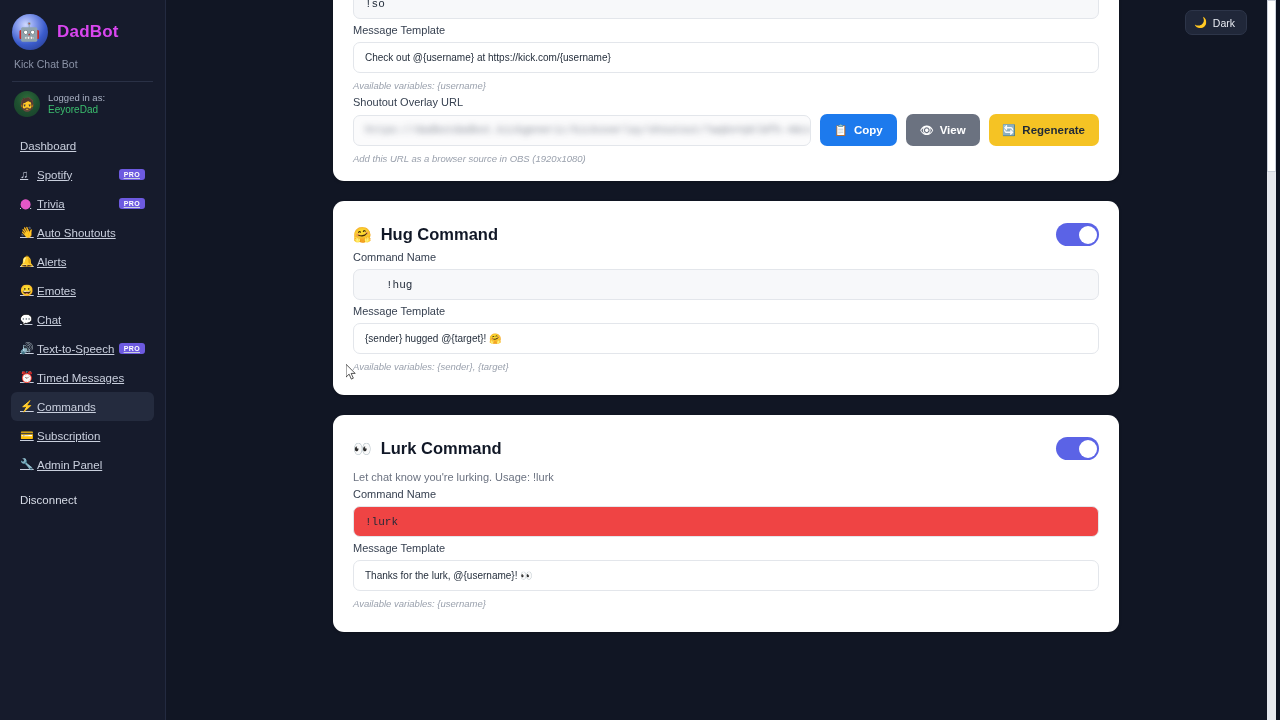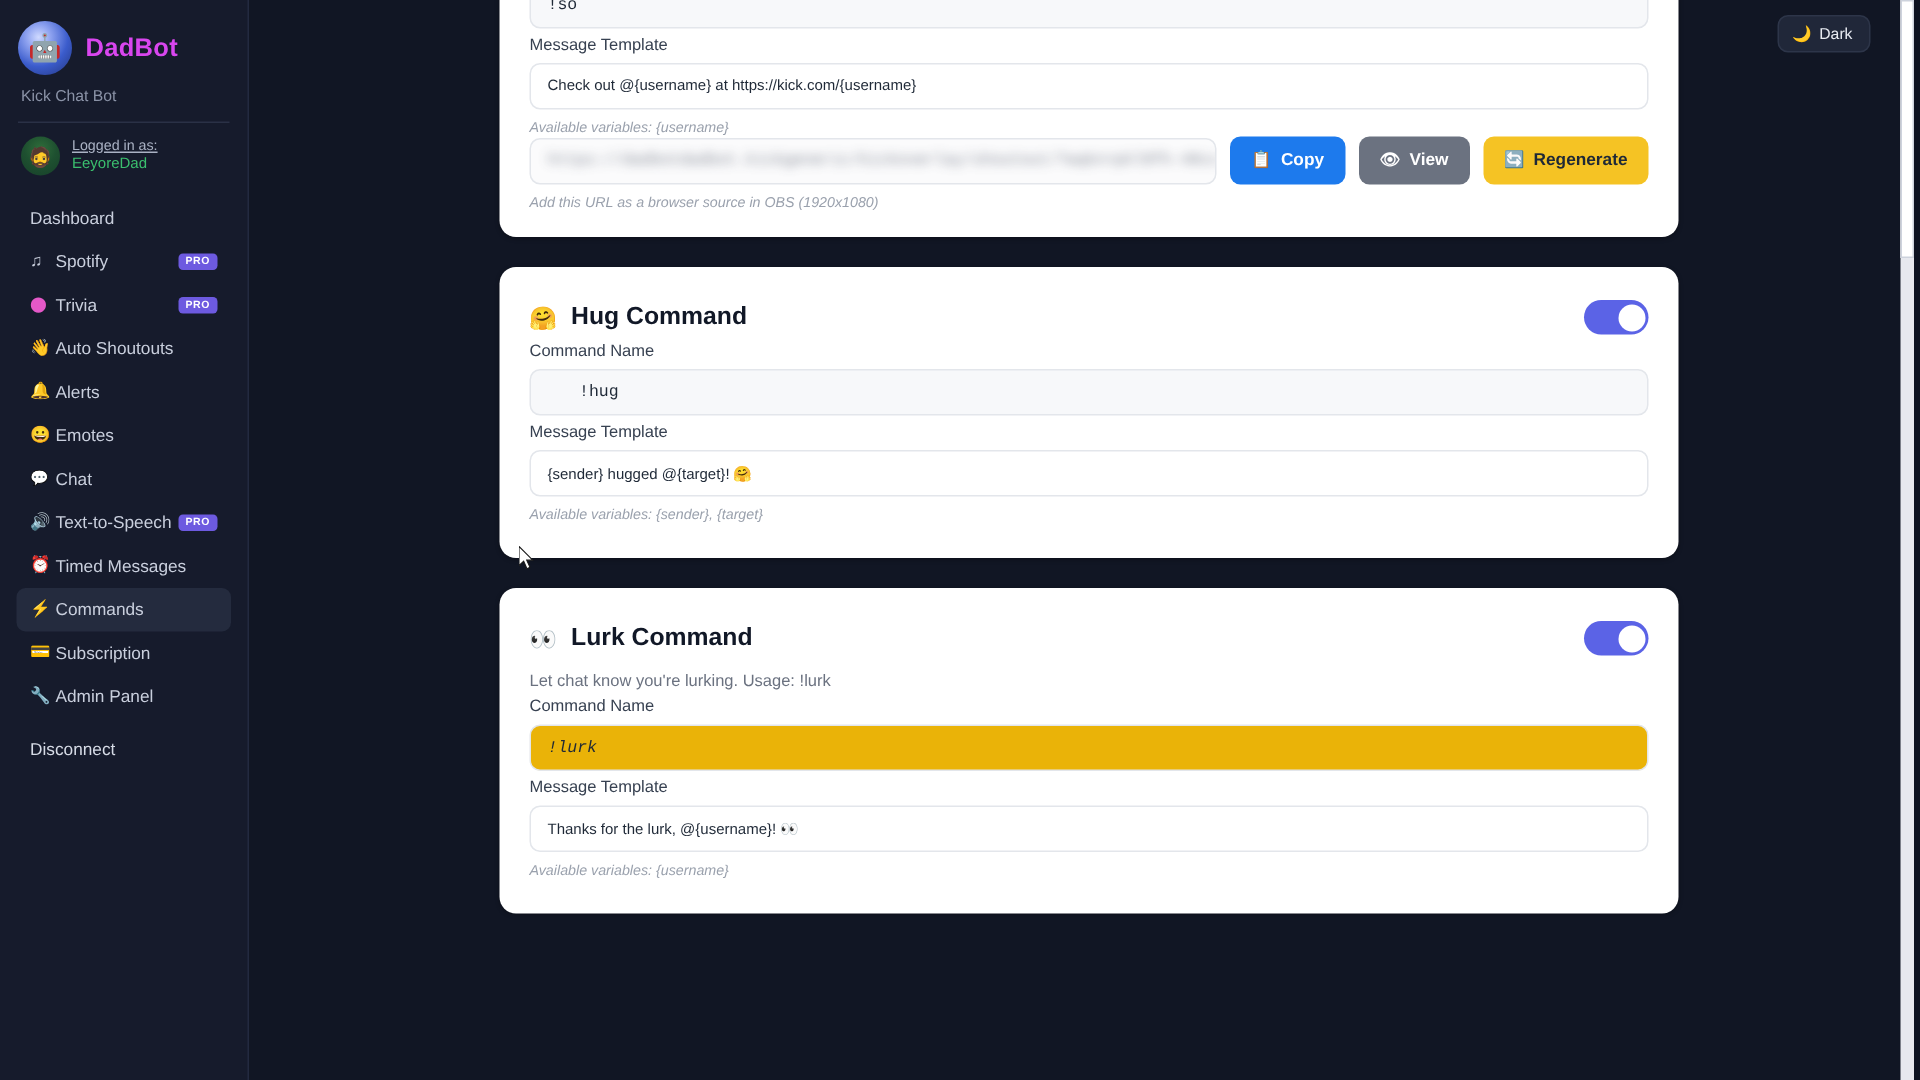--- a/index.html
+++ b/index.html
@@ -51,34 +51,35 @@
     padding: 9px 12px 0 14px;
   }
   .account-avatar {
     width: 26px; height: 26px; border-radius: 50%;
     background: radial-gradient(circle at 50% 32%, #2f6e3a 0%, #1e5030 48%, #17402a 100%);
     flex: 0 0 26px;
     display: flex; align-items: center; justify-content: center;
     font-size: 13px; overflow: hidden;
   }
   .account-txt { line-height: 1.25; }
-  .account-label { color: #aab2c4; font-size: 9.5px; text-decoration: underline; }
+  .account-label { color: #aab2c4; font-size: 9.5px; }
   .account-user { color: #3bbf6e; font-size: 10px; }
 
   .nav { margin-top: 14px; }
   .nav-item {
     display: flex; align-items: center;
     height: 29px;
     margin: 0 11px;
     padding: 0 9px;
     border-radius: 6px;
     color: #c9cfdd;
     font-size: 11.5px;
     cursor: pointer;
     position: relative;
+    text-decoration: underline;
   }
   .nav-item.plain { padding-left: 9px; }
   .nav-item.active { background: #242b3e; }
   .nav-icon {
     width: 17px; flex: 0 0 17px;
     font-size: 11px; line-height: 1;
     display: inline-block;
   }
   .nav-label { flex: 1 1 auto; white-space: nowrap; }
   .pro-badge {
@@ -362,20 +363,21 @@
   <div class="content">
 
     <section class="card card-top">
 
       <div class="input mono" style="margin-top:-12px;">!so</div>
 
       <div class="field-label">Message Template</div>
       <div class="input">Check out @{username} at https://kick.com/{username}</div>
       <div class="hint">Available variables: {username}</div>
 
+      <div class="field-label">Shoutout Overlay URL</div>
 
       <div class="url-row">
         <div class="url-box">
           <span class="url-blur">https://dadbotdadbot.kickgeneric/kickoverlay/shoutout/?wqkn=pkl8fh-48cc-bpe45-3c65fe2c</span>
         </div>
         <button class="btn btn-copy">
           <span class="bi">📋</span>
           <span>Copy</span>
         </button>
         <button class="btn btn-view">
@@ -418,21 +420,21 @@
           <span>Lurk Command</span>
         </div>
         <div class="switch">
           <div class="knob"></div>
         </div>
       </div>
 
       <div class="card-desc">Let chat know you're lurking. Usage: !lurk</div>
 
       <div class="field-label">Command Name</div>
-      <div class="input mono" style="background:#eab308;font-style:italic;">!lurk</div>
+      <div class="input mono" style="background:#ef4444;">!lurk</div>
 
       <div class="field-label">Message Template</div>
       <div class="input">Thanks for the lurk, @{username}! 👀</div>
       <div class="hint">Available variables: {username}</div>
     </section>
 
   </div>
 
   <div class="main-scrollbar">
     <div class="thumb"></div>

